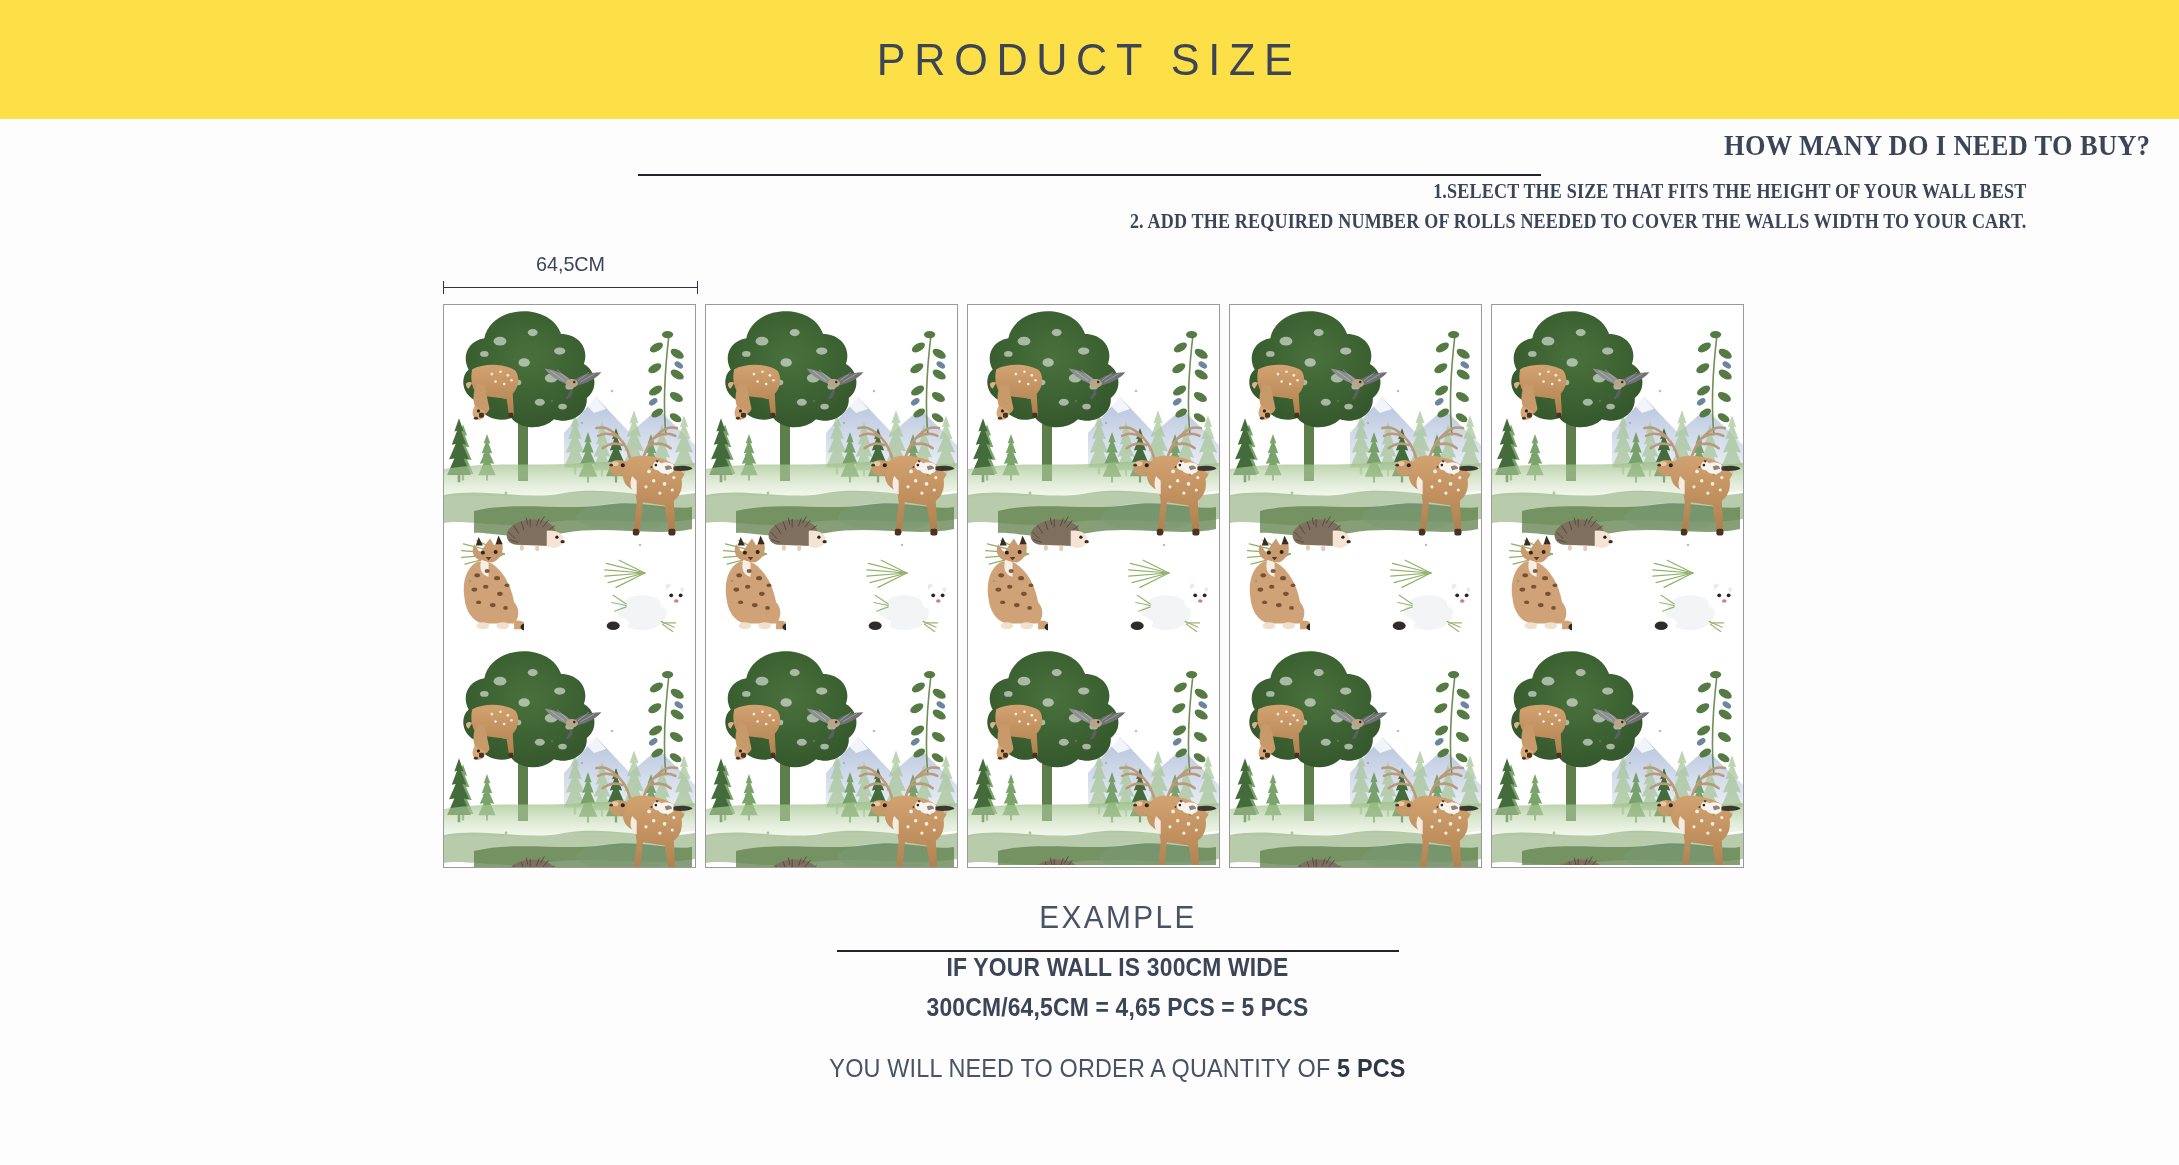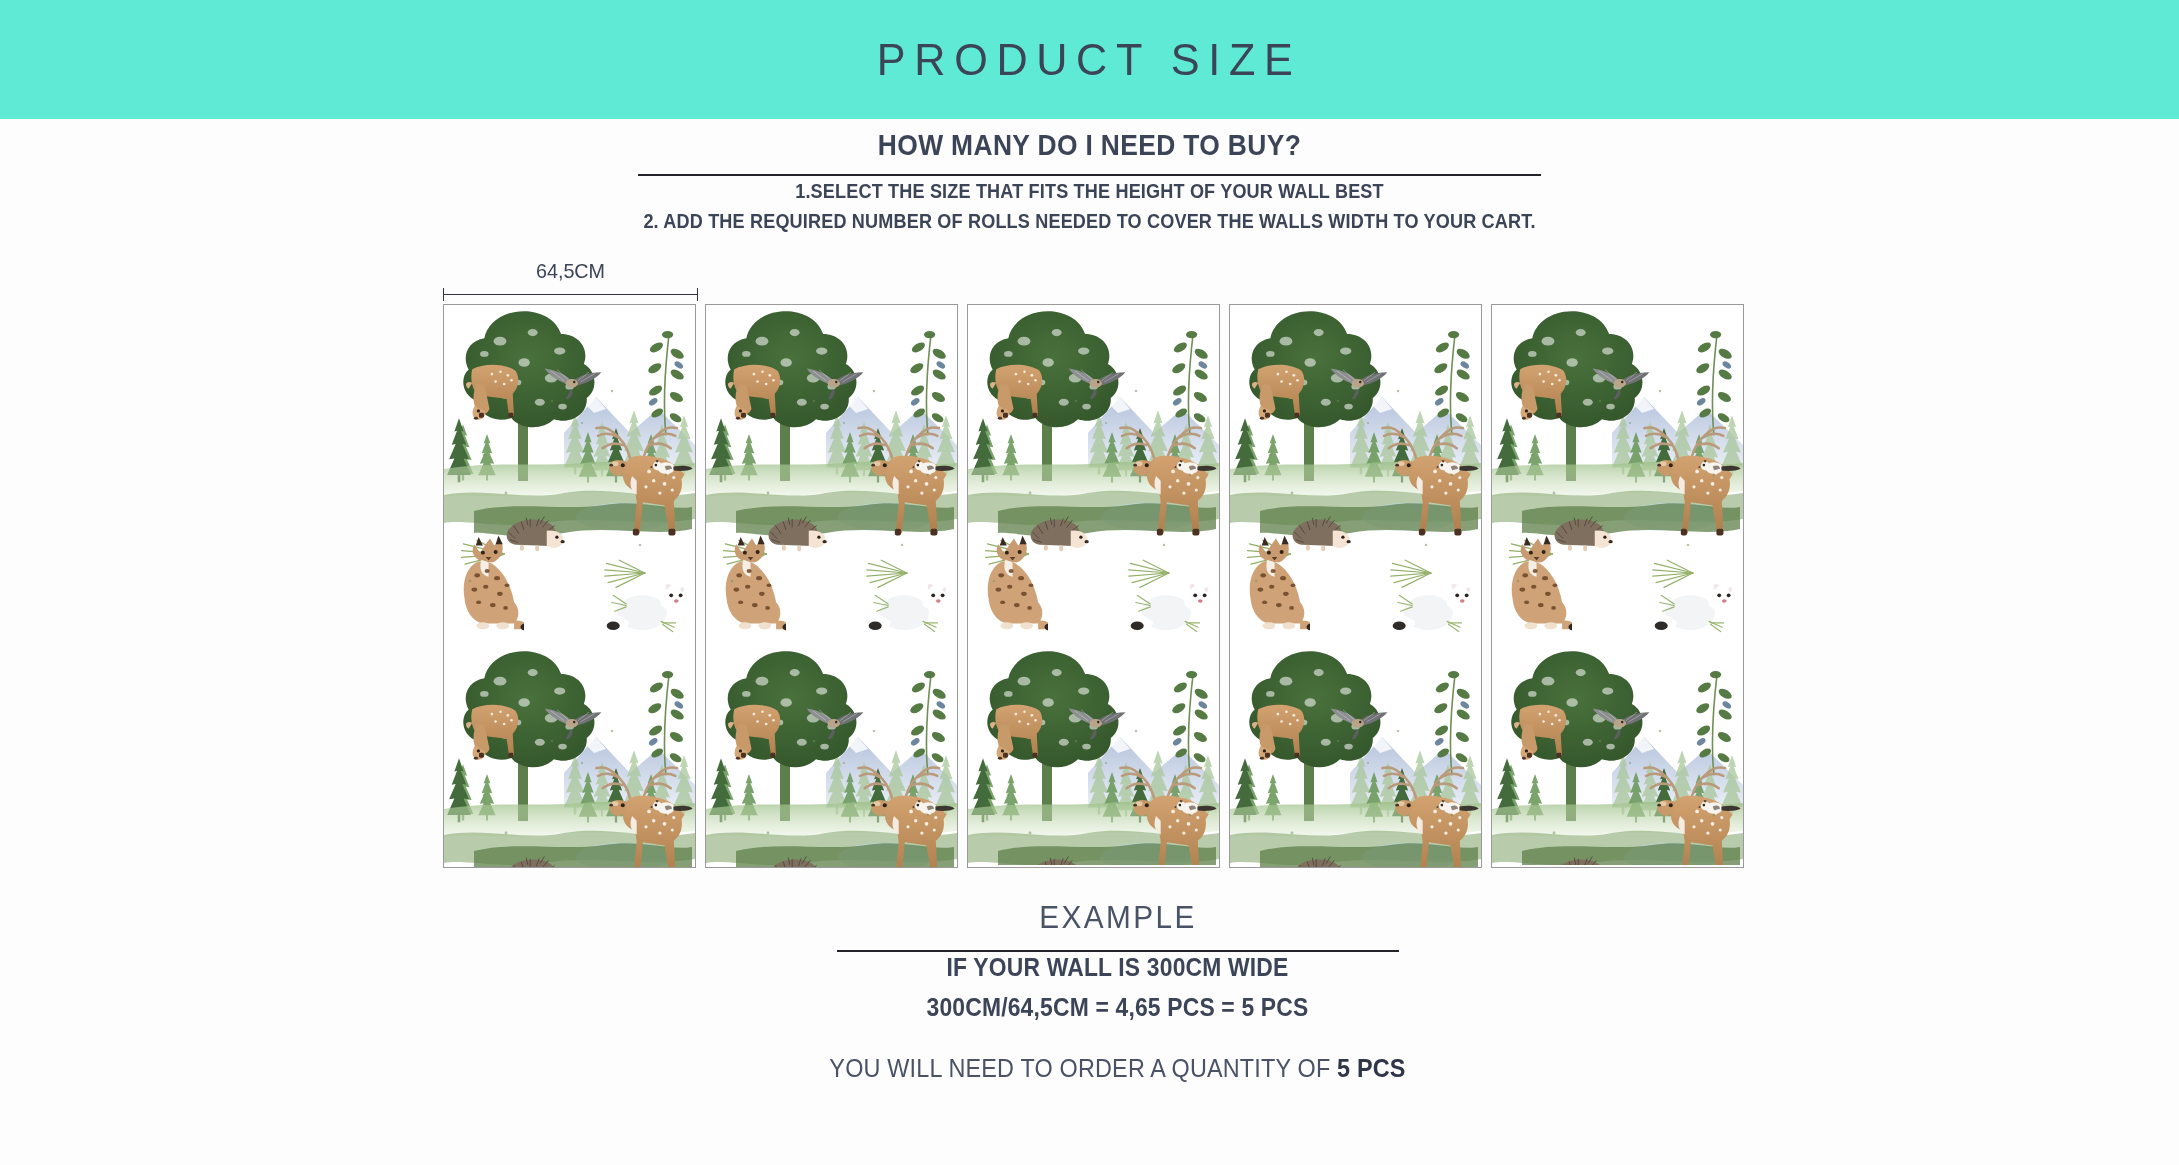--- a/index.html
+++ b/index.html
@@ -15,42 +15,43 @@
     font-family: "Liberation Sans", sans-serif;
     overflow: hidden;
   }
 
   
   .banner {
     position: absolute;
     left: 0; top: 0;
     width: 2179px;
     height: 119px;
-    background: #5eead4;
+    background: #fde047;
     display: flex;
     align-items: center;
     justify-content: center;
   }
   .banner-title {
     font-size: 45px;
     letter-spacing: 9px;
     color: #3c4457;
     font-weight: 300;
     font-family: "Liberation Sans", sans-serif;
     white-space: nowrap;
     transform: scaleX(0.96);
   }
 
   
   .intro {
     position: absolute;
     left: 0;
     top: 128px;
     width: 2179px;
-    text-align: center;
+    text-align: right;
+    font-family: Liberation Serif, serif;
   }
   .intro-heading {
     font-size: 30px;
     font-weight: 600;
     color: #3c4457;
     letter-spacing: 0.4px;
     transform: scaleX(0.88);
     display: inline-block;
   }
   .rule-main {
@@ -68,21 +69,21 @@
     line-height: 30px;
     transform: scaleX(0.86);
     display: block;
     letter-spacing: 0.2px;
   }
 
   
   .dim-wrap {
     position: absolute;
     left: 443px;
-    top: 267px;
+    top: 260px;
     width: 255px;
     height: 32px;
   }
   .dim-label {
     position: absolute;
     left: 0; top: -8px;
     width: 255px;
     text-align: center;
     font-size: 21px;
     color: #3c4457;

